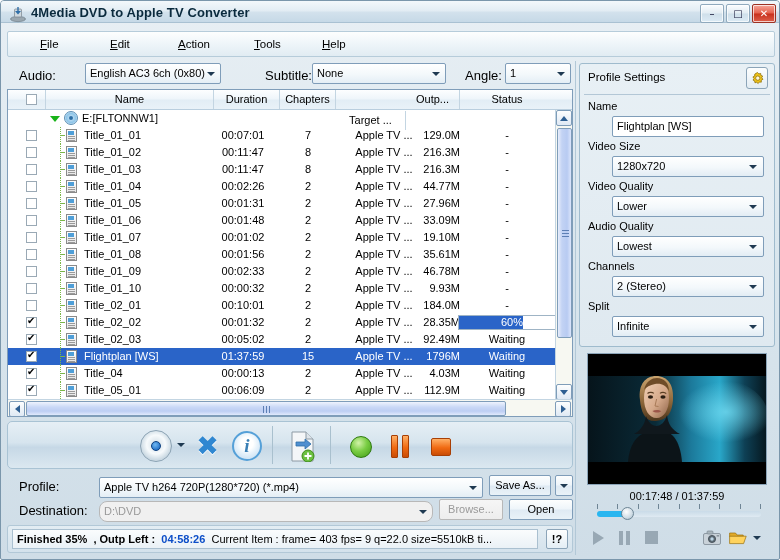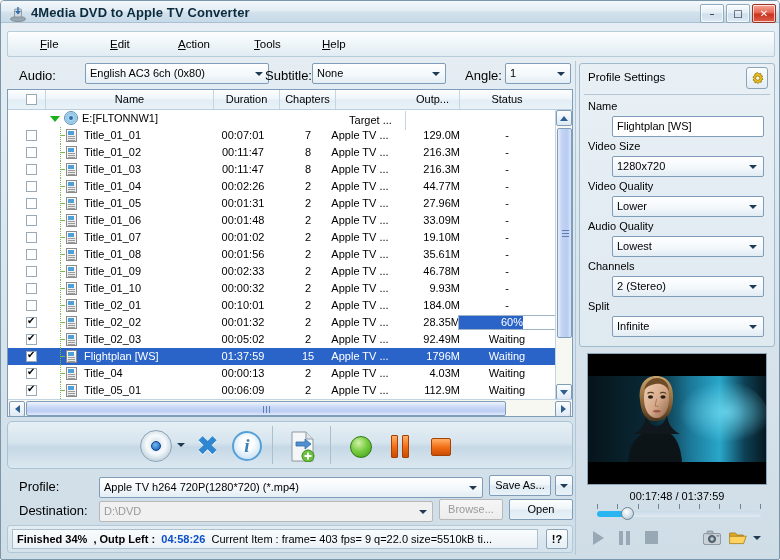--- a/index.html
+++ b/index.html
@@ -102,21 +102,21 @@
   #rows {
     position: absolute; left: 0; top: 20px; width: 547px; height: 290px;
     overflow: hidden;
   }
   .row { position: absolute; left: 0; width: 547px; height: 17px; }
   .row.sel { background: #2a64c8; color: #fff; }
   .cell { position: absolute; top: 0; height: 17px; line-height: 17px; font-size: 11px; white-space: nowrap; overflow: hidden; }
   .c-name { left: 76px; width: 130px; text-align: left; }
   .c-dur  { left: 200px; width: 70px; text-align: center; }
   .c-ch   { left: 272px; width: 56px; text-align: center; }
-  .c-tgt  { left: 316px; width: 72px; text-align: center; }
+  .c-tgt  { left: 340px; width: 72px; text-align: center; }
   .c-out  { left: 398px; width: 54px; text-align: right; }
   .c-st   { left: 452px; width: 94px; text-align: center; }
   .chk {
     position: absolute; left: 18px; top: 3px; width: 11px; height: 11px;
     border: 1px solid #9aa9b5; background: #fff; box-sizing: border-box;
   }
   .chk.on::after {
     content: "\2714"; position: absolute; left: 0px; top: -3px;
     font-size: 10px; color: #000; font-family: "DejaVu Sans", sans-serif;
   }
@@ -253,21 +253,21 @@
   
   #profrow { position: absolute; left: 6px; top: 474px; width: 566px; height: 22px; }
   #destrow { position: absolute; left: 6px; top: 498px; width: 566px; height: 22px; }
   .btnflat {
     position: absolute; top: 0; height: 21px; box-sizing: border-box;
     background: linear-gradient(to bottom, #fdfefe 0%, #eef5fa 48%, #dfeaf3 52%, #e9f2f8 100%);
     border: 1px solid #7f9db9; border-radius: 2px;
     font-size: 11px; text-align: center; line-height: 19px; color: #000;
   }
   .combo.disabled {
-    background: #f0f0f0; color: #999; border-color: #b8b8b8;
+    background: #f0f0f0; color: #999; border-color: #b8b8b8; border-radius: 8px;
   }
   .btnflat.disabled { color: #999; border-color: #b8b8b8; background: linear-gradient(to bottom,#f6f6f6,#ededed); }
 
   
   #statusbar {
     position: absolute; left: 6px; top: 524px; width: 566px; height: 28px;
     background: linear-gradient(to bottom, #e3edf3, #d4e2ec);
     border: 1px solid #b2c8d7; border-radius: 3px; box-sizing: border-box;
   }
   #statusinner {
@@ -381,21 +381,21 @@
   <div id="menubar">
       <div class="menu-item" style="left: 26px;"><u>F</u>ile</div>
       <div class="menu-item" style="left: 96px;"><u>E</u>dit</div>
       <div class="menu-item" style="left: 164px;"><u>A</u>ction</div>
       <div class="menu-item" style="left: 240px;"><u>T</u>ools</div>
       <div class="menu-item" style="left: 308px;"><u>H</u>elp</div>
     </div>
 
   <div id="optbar">
     <div class="lbl" style="left:12px">Audio:</div>
-    <div class="combo" style="left:78px;width:184px">
+    <div class="combo" style="left:78px;width:136px">
       <span>English AC3 6ch (0x80)</span>
       <span class="arrowbox">
           <span class="caret"></span>
         </span>
     </div>
     <div class="lbl" style="left:258px">Subtitle:</div>
     <div class="combo" style="left:305px;width:134px">
       <span>None</span>
       <span class="arrowbox">
           <span class="caret"></span>
@@ -687,21 +687,21 @@
       <span class="arrowbox">
           <span class="caret"></span>
         </span>
     </div>
     <div class="btnflat disabled" style="left:432px;width:64px">Browse...</div>
     <div class="btnflat" style="left:502px;width:64px">Open</div>
   </div>
 
   <div id="statusbar">
     <div id="statusinner">
-      <b>Finished 34%</b>&nbsp;&nbsp;<b>, Outp Left :</b>&nbsp;&nbsp;<span class="bluetxt">04:58:26</span>&nbsp;&nbsp;<span>Current Item : frame=  403 fps=  9 q=22.0 size=5510kB ti...</span>
+      <b>Finished 35%</b>&nbsp;&nbsp;<b>, Outp Left :</b>&nbsp;&nbsp;<span class="bluetxt">04:58:26</span>&nbsp;&nbsp;<span>Current Item : frame=  403 fps=  9 q=22.0 size=5510kB ti...</span>
     </div>
     <div class="helpbtn">!?</div>
   </div>
 
   <div id="rsplit"></div>
 
   <div id="rightpanel">
     <div id="rp-title">Profile Settings</div>
     <div id="rp-gear">
       <svg class="gear" viewBox="0 0 16 16">

